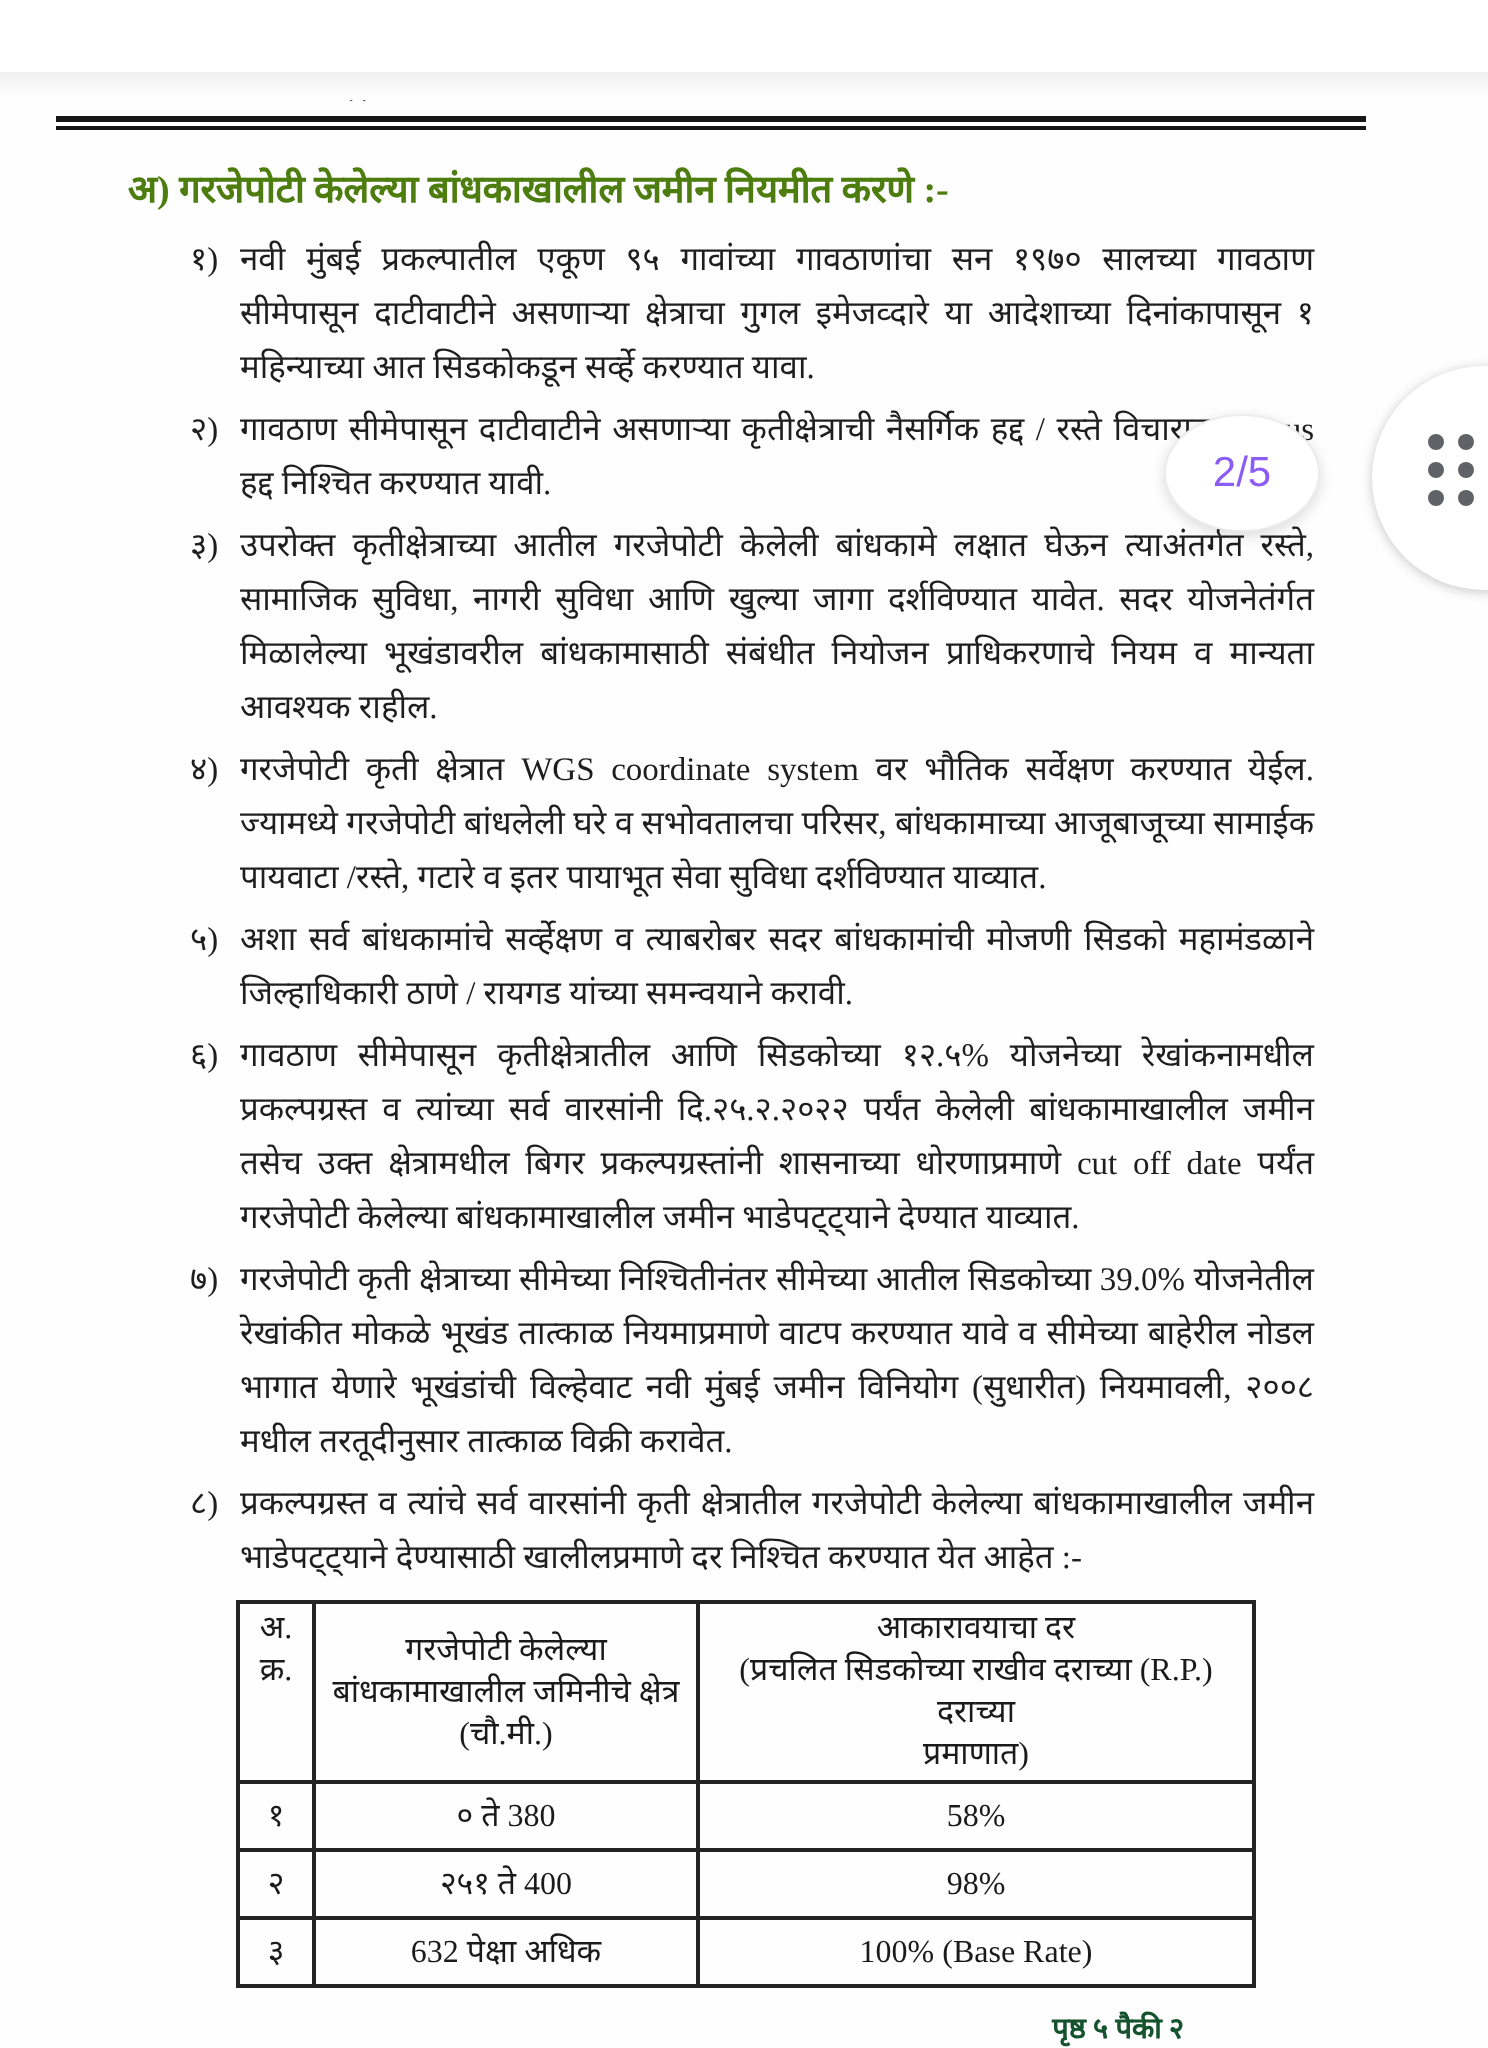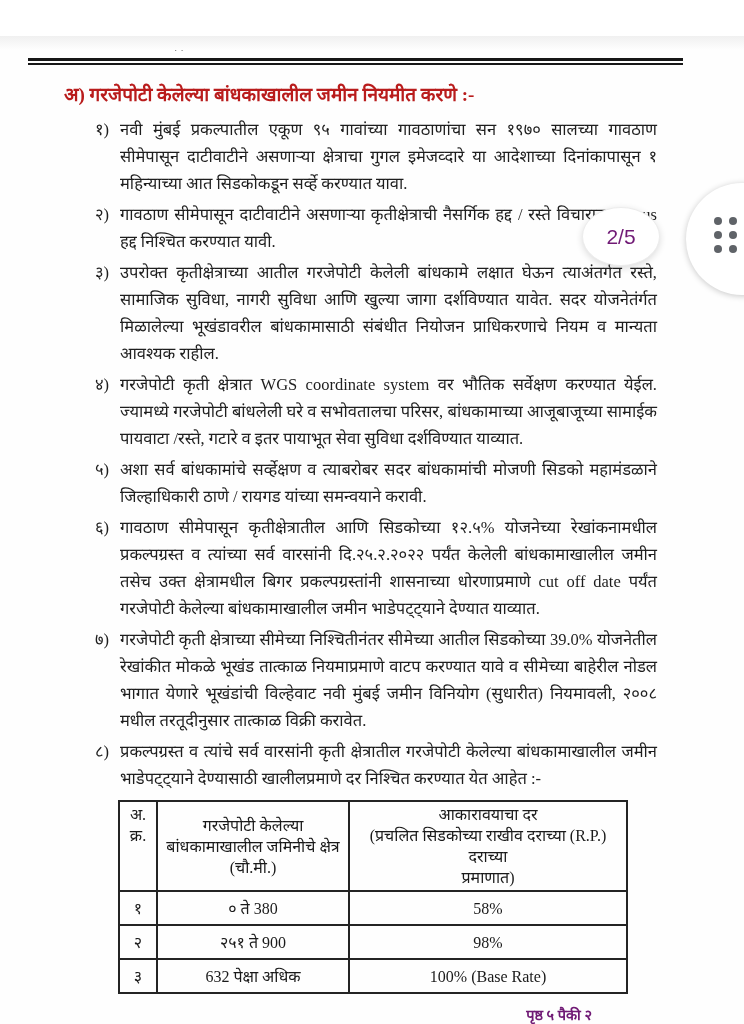--- a/index.html
+++ b/index.html
@@ -20,21 +20,21 @@
     margin:36px 0 0 28px;
     font-size:12.5px; color:#262626; letter-spacing:0.1px;
   }
   .ref .ref-num { font-weight:bold; }
   .double-rule {
     margin:5px 0 0 28px; width:655px; height:2px;
     border-top:3px solid #171717; border-bottom:2px solid #171717;
   }
   .heading {
     margin:16px 88px 9px 64px;
-    font-size:19px; font-weight:bold; color:#b91c1c;
+    font-size:19px; font-weight:bold; color:#4d7c0f;
   }
   .items { margin:0 87px 0 95px; }
   .item {
     display:flex; margin-bottom:4px;
     font-size:16.5px; line-height:27px; color:#1e1e1e;
   }
   .item .num { flex:none; width:25px; }
   .item .txt { flex:1; text-align:justify; }
   table.rates {
     margin:8px 0 0 118px; border-collapse:collapse;
@@ -43,29 +43,29 @@
   table.rates th, table.rates td {
     border:2px solid #242424; text-align:center;
     white-space:pre-line; line-height:21px; padding:2px 6px;
     font-weight:normal;
   }
   table.rates th.c1 { vertical-align:top; }
   table.rates td { height:28px; }
   col.c1 { width:38px; } col.c2 { width:192px; } col.c3 { width:278px; }
   .footer {
     position:absolute; right:152px; bottom:36px;
-    font-size:14.5px; font-weight:bold; color:#701a75;
+    font-size:14.5px; font-weight:bold; color:#14532d;
   }
   .badge {
     position:absolute; left:582px; top:171px; width:76px; height:57px;
     background:#ffffff; border:1px solid #ececec; border-radius:50%;
     box-shadow:0 2px 7px rgba(0,0,0,0.14);
     display:flex; align-items:center; justify-content:center;
     font-family:"Liberation Sans","DejaVu Sans",sans-serif;
-    font-size:21px; color:#701a75;
+    font-size:21px; color:#8b5cf6;
   }
   .fab {
     position:absolute; left:686px; top:147px; width:112px; height:112px;
     background:#ffffff; border-radius:50%;
     box-shadow:0 1px 6px rgba(0,0,0,0.22);
     cursor:pointer;
   }
   .dots {
     position:absolute; left:28px; top:34px;
     display:grid; grid-template-columns:8px 8px; grid-auto-rows:8px;
@@ -139,21 +139,21 @@
       </tr>
     </thead>
     <tbody>
       <tr>
         <td>१</td>
         <td>० ते 380</td>
         <td>58%</td>
       </tr>
       <tr>
         <td>२</td>
-        <td>२५१ ते 900</td>
+        <td>२५१ ते 400</td>
         <td>98%</td>
       </tr>
       <tr>
         <td>३</td>
         <td>632 पेक्षा अधिक</td>
         <td>100% (Base Rate)</td>
       </tr>
     </tbody>
   </table>
 

